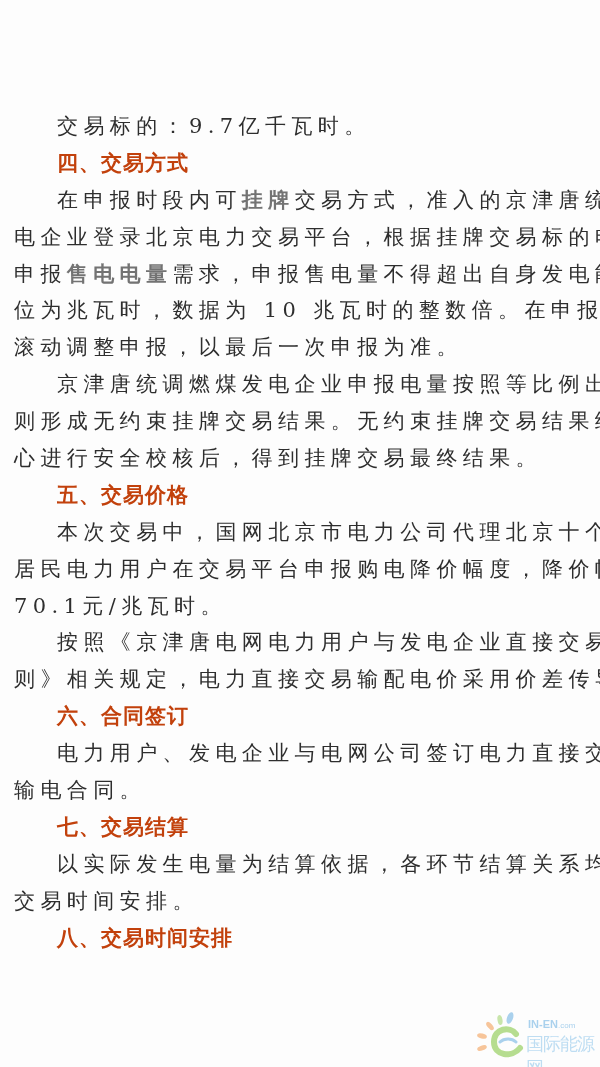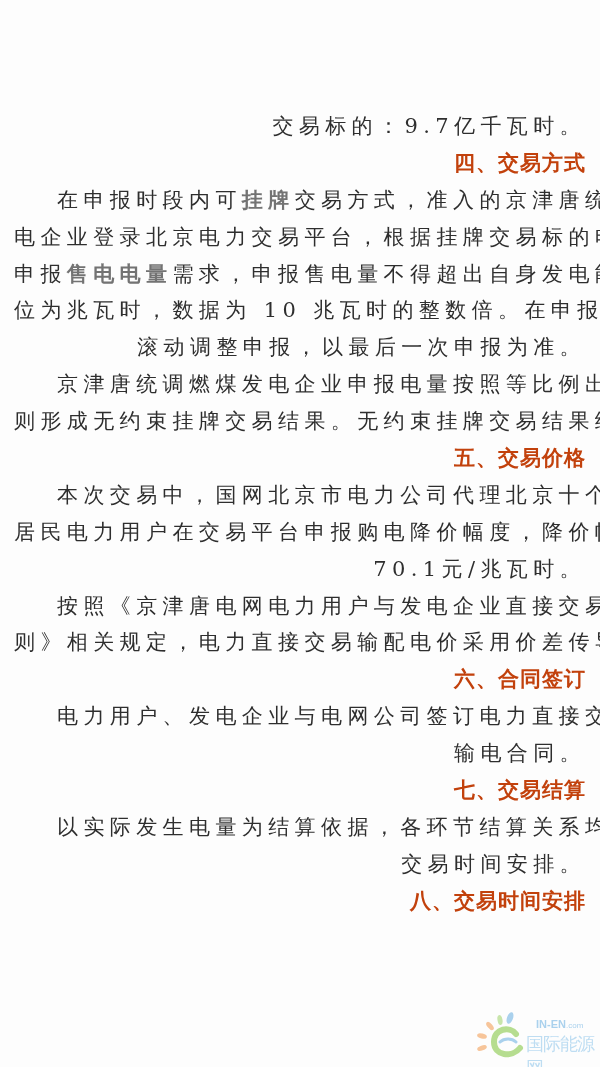--- a/index.html
+++ b/index.html
@@ -20,21 +20,20 @@
     left: 14px;
     top: 108px;
     width: 572px;
   }
   .line {
     height: 36.9px;
     line-height: 36.9px;
     font-size: 21px;
     letter-spacing: 5.4px;
     white-space: nowrap;
-    text-align: right;
   }
   .indent { padding-left: 43px; }
   .heading {
     font-family: "DejaVu Sans", "Liberation Sans", sans-serif;
     font-weight: bold;
     letter-spacing: 1px;
     color: #c2410c;
   }
   .b { font-weight: bold; color: #737373; }
   .watermark {
@@ -46,21 +45,20 @@
     opacity: 0.75;
   }
   .wm-en {
     position: absolute;
     left: 58px;
     top: 6px;
     font-family: "Liberation Sans", sans-serif;
     font-size: 11px;
     font-weight: bold;
     color: #8fc3e8;
-    margin-left: 8px;
   }
   .wm-en small { font-size: 8px; font-weight: normal; }
   .wm-cn {
     position: absolute;
     left: 56px;
     top: 20px;
     font-family: "DejaVu Sans", sans-serif;
     font-size: 18px;
     color: #a9d3ef;
     letter-spacing: -1px;
@@ -72,20 +70,21 @@
 <div class="page">
   <div class="line indent">交易标的：9.7亿千瓦时。</div>
   <div class="line indent heading">四、交易方式</div>
   <div class="line indent"><span>在申报时段内可</span><span class="b">挂牌</span><span>交易方式，准入的京津唐统调燃煤发</span></div>
   <div class="line">电企业登录北京电力交易平台，根据挂牌交易标的电量自愿</div>
   <div class="line"><span>申报</span><span class="b">售电电量</span><span>需求，申报售电量不得超出自身发电能力，单</span></div>
   <div class="line">位为兆瓦时，数据为 10 兆瓦时的整数倍。在申报时段内可</div>
   <div class="line">滚动调整申报，以最后一次申报为准。</div>
   <div class="line indent">京津唐统调燃煤发电企业申报电量按照等比例出清原</div>
   <div class="line">则形成无约束挂牌交易结果。无约束挂牌交易结果经国调中</div>
+  <div class="line">心进行安全校核后，得到挂牌交易最终结果。</div>
   <div class="line indent heading">五、交易价格</div>
   <div class="line indent">本次交易中，国网北京市电力公司代理北京十个郊区非</div>
   <div class="line">居民电力用户在交易平台申报购电降价幅度，降价幅度为</div>
   <div class="line">70.1元/兆瓦时。</div>
   <div class="line indent">按照《京津唐电网电力用户与发电企业直接交易暂行规</div>
   <div class="line">则》相关规定，电力直接交易输配电价采用价差传导方式。</div>
   <div class="line indent heading">六、合同签订</div>
   <div class="line indent">电力用户、发电企业与电网公司签订电力直接交易购售</div>
   <div class="line">输电合同。</div>
   <div class="line indent heading">七、交易结算</div>

